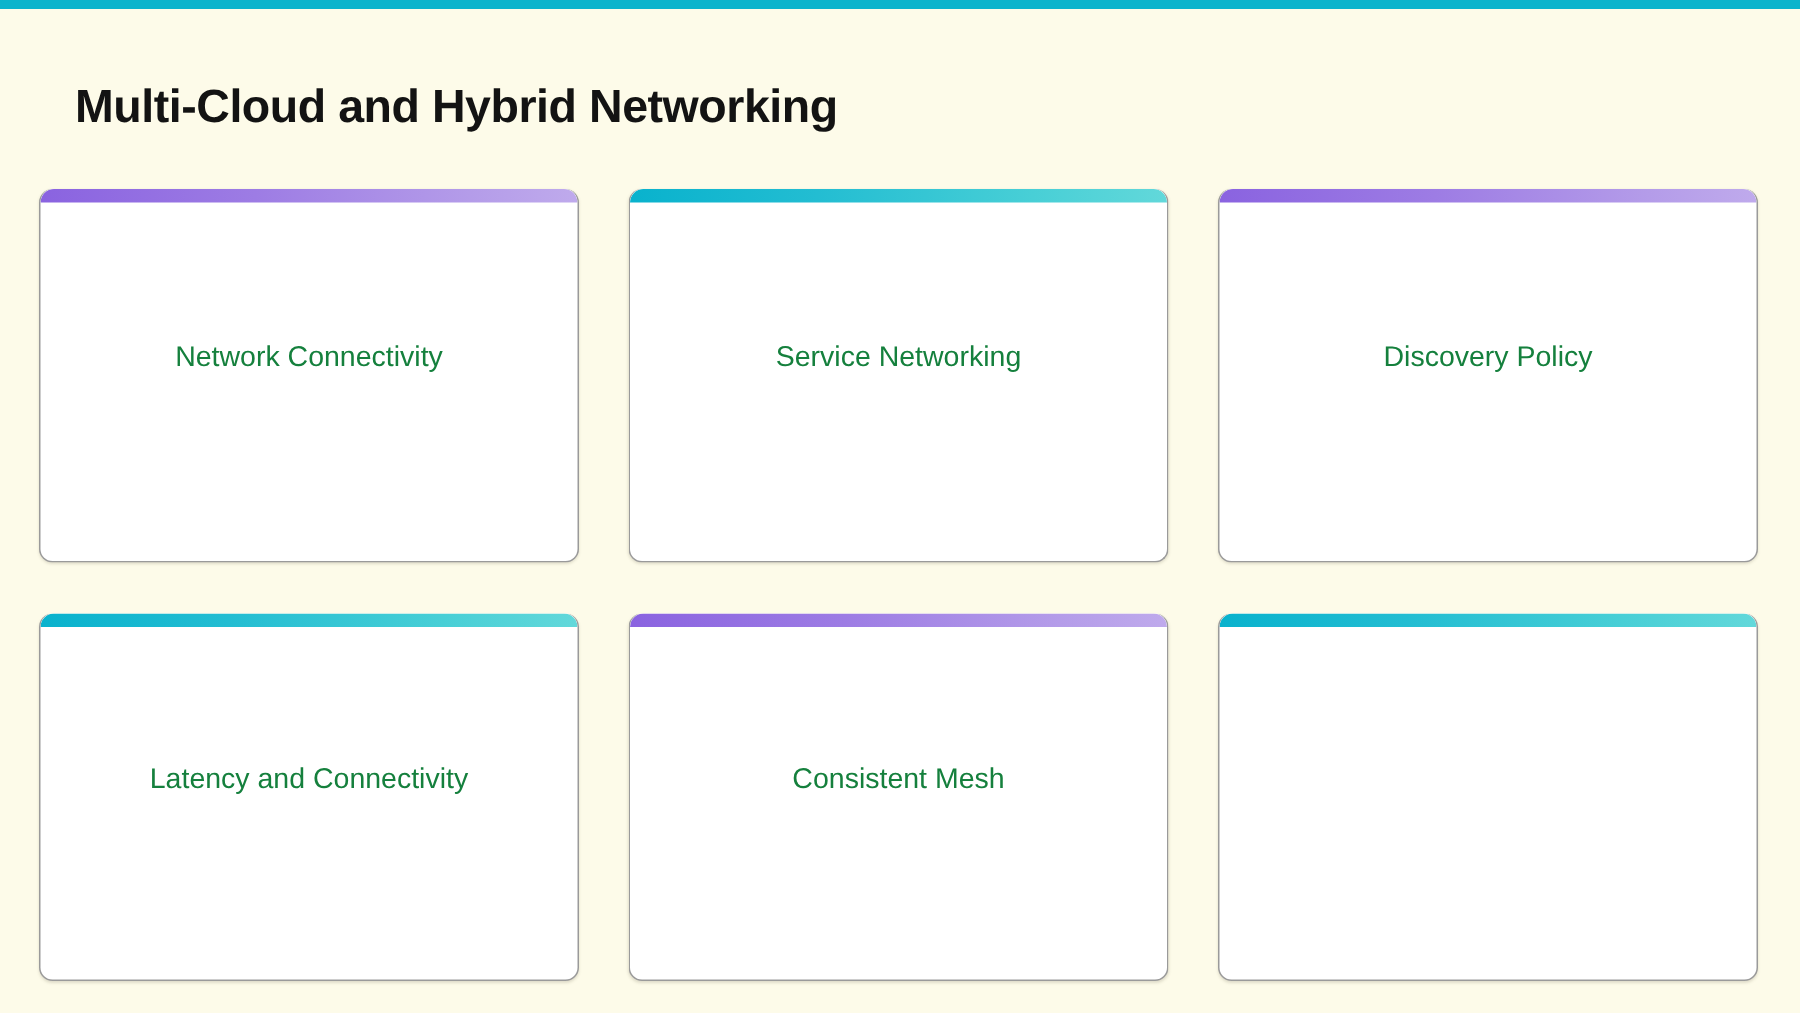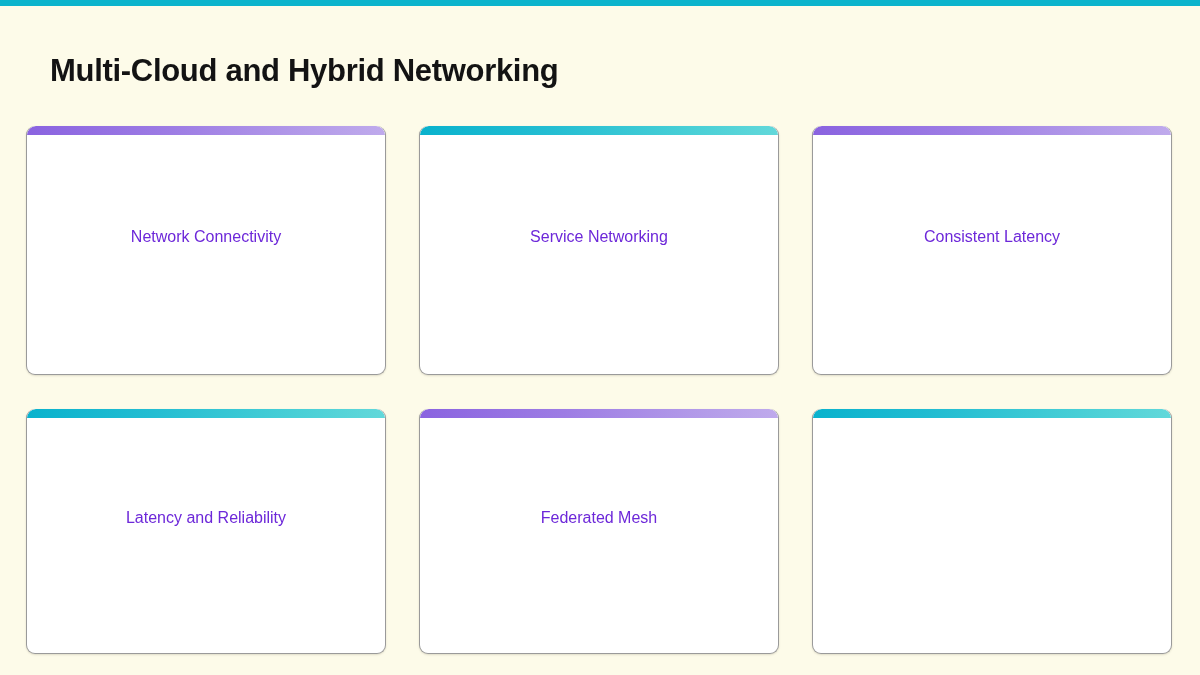--- a/index.html
+++ b/index.html
@@ -99,22 +99,22 @@
   .card-accent.purple {
     background: linear-gradient(90deg, #8a63e0 0%, #9d7ce4 40%, #b49ce9 80%, #bfaaec 100%);
   }
   .card-accent.teal {
     background: linear-gradient(90deg, #09b2cd 0%, #23bdd2 35%, #48cfd6 75%, #62d8da 100%);
   }
 
   .card-label {
     position: relative;
     margin-top: 101px;
-    font-size: 16px;
-    color: #6d28d9;
+    font-size: 19px;
+    color: #15803d;
     text-align: left;
     line-height: 1.3;
     padding: 0 14px;
     font-family: "Liberation Sans", sans-serif;
   }
   .row-2 .card-label { margin-top: 99px; }
 </style>
 </head>
 <body>
 
@@ -135,35 +135,35 @@
           <div class="card-label">Network Connectivity</div>
         </div>
 
         <div class="card">
           <div class="card-accent teal"></div>
           <div class="card-label">Service Networking</div>
         </div>
 
         <div class="card">
           <div class="card-accent purple"></div>
-          <div class="card-label">Consistent Latency</div>
+          <div class="card-label">Discovery Policy</div>
         </div>
 
       </div>
 
       <div class="card-row row-2">
 
         <div class="card">
           <div class="card-accent teal"></div>
-          <div class="card-label">Latency and Reliability</div>
+          <div class="card-label">Latency and Connectivity</div>
         </div>
 
         <div class="card">
           <div class="card-accent purple"></div>
-          <div class="card-label">Federated Mesh</div>
+          <div class="card-label">Consistent Mesh</div>
         </div>
 
         <div class="card">
           <div class="card-accent teal"></div>
         </div>
 
       </div>
 
     </div>
   </div>

